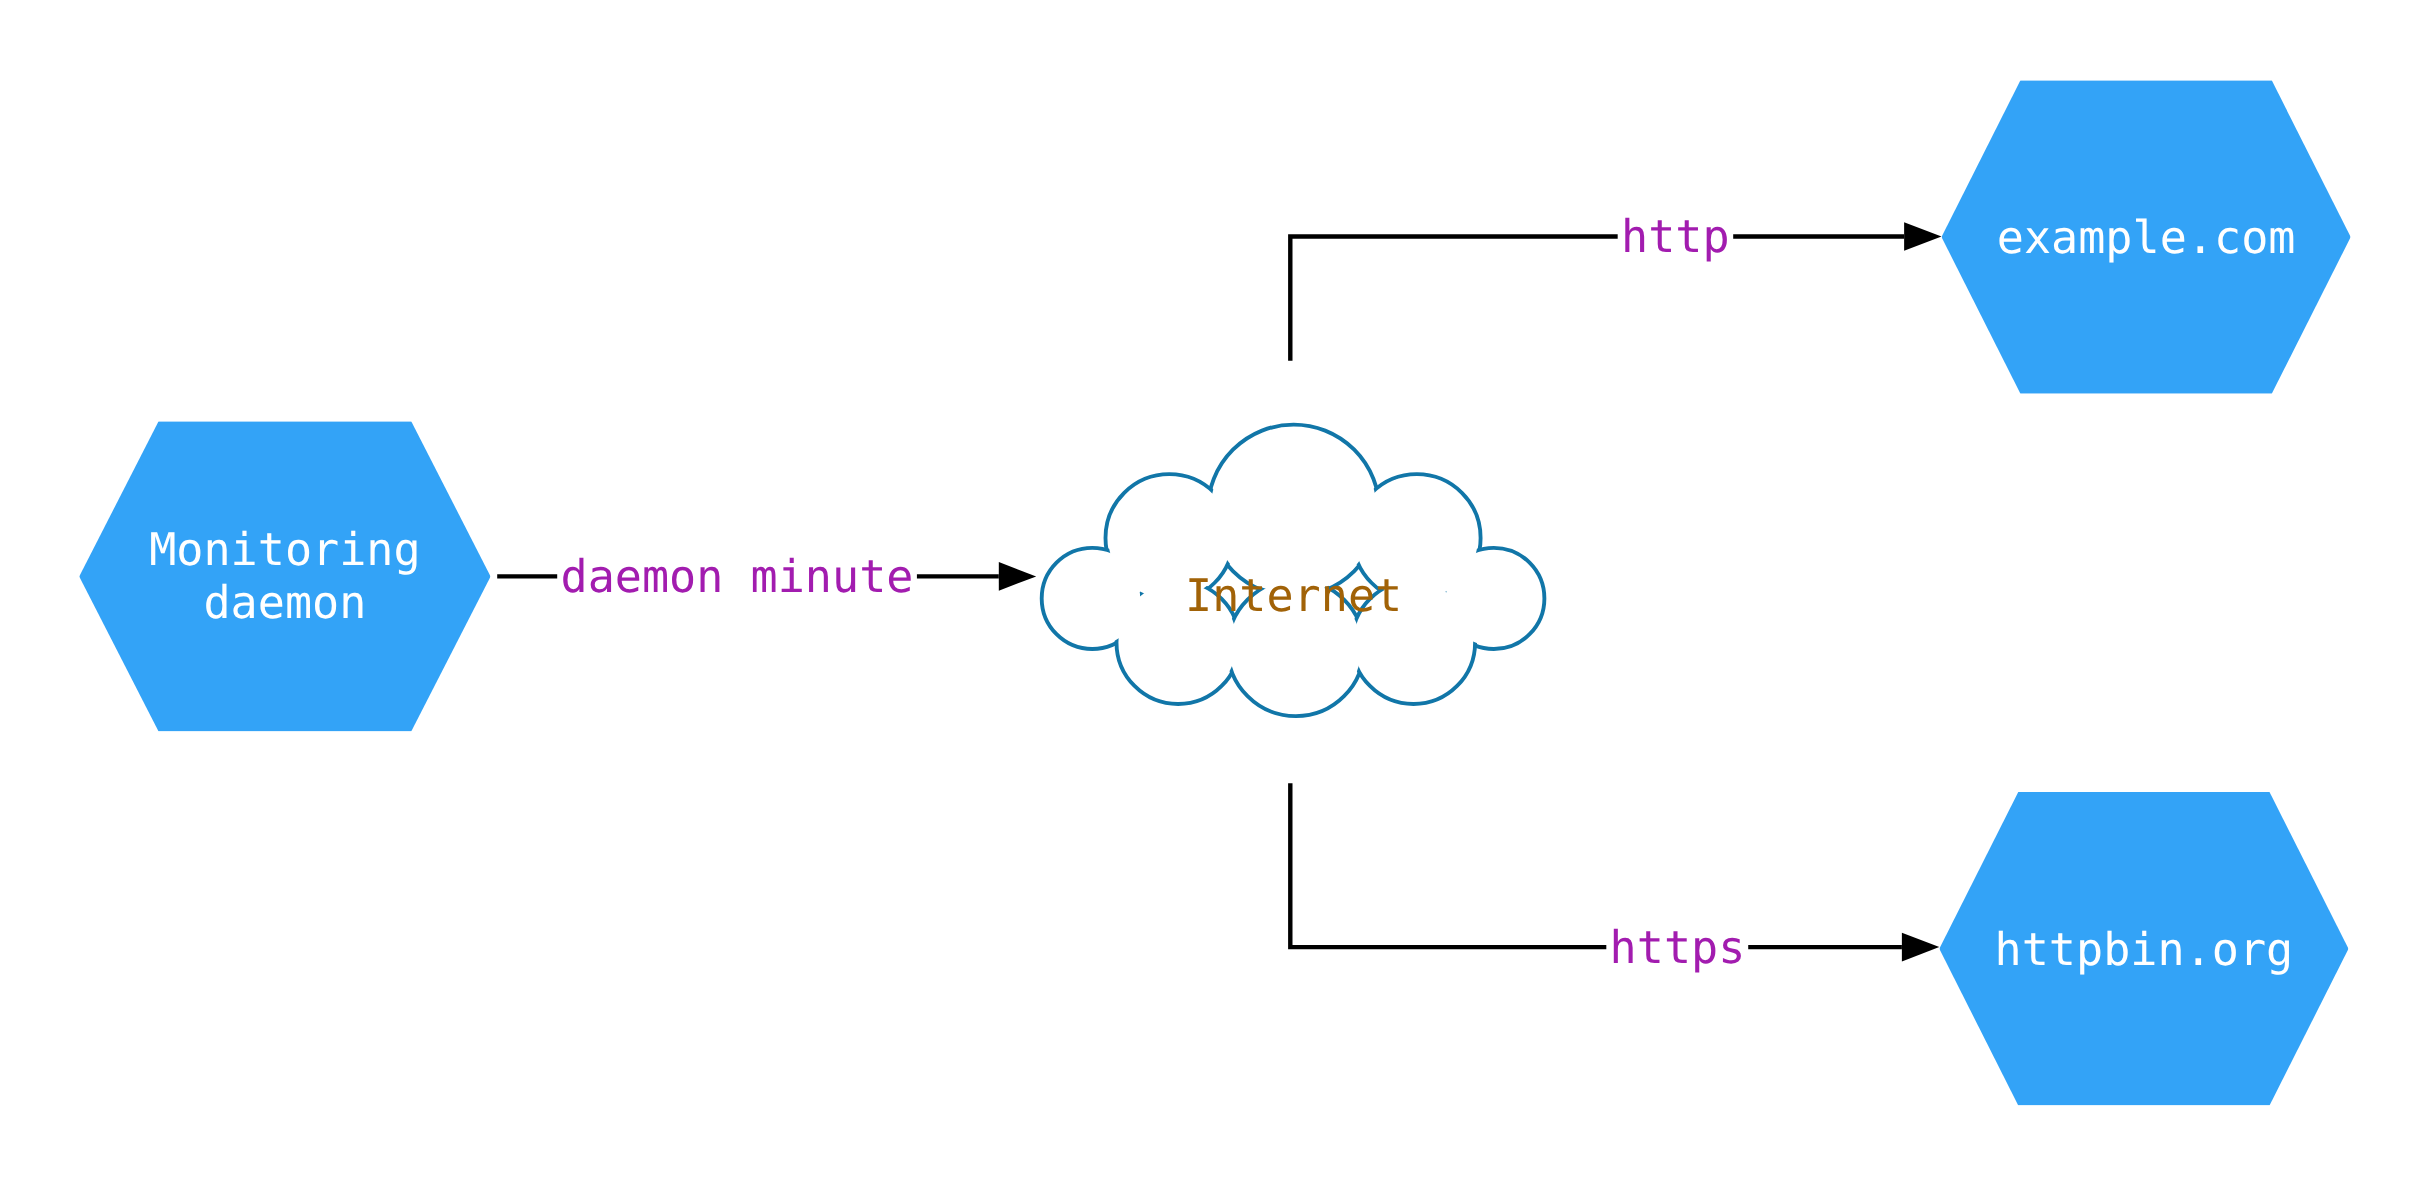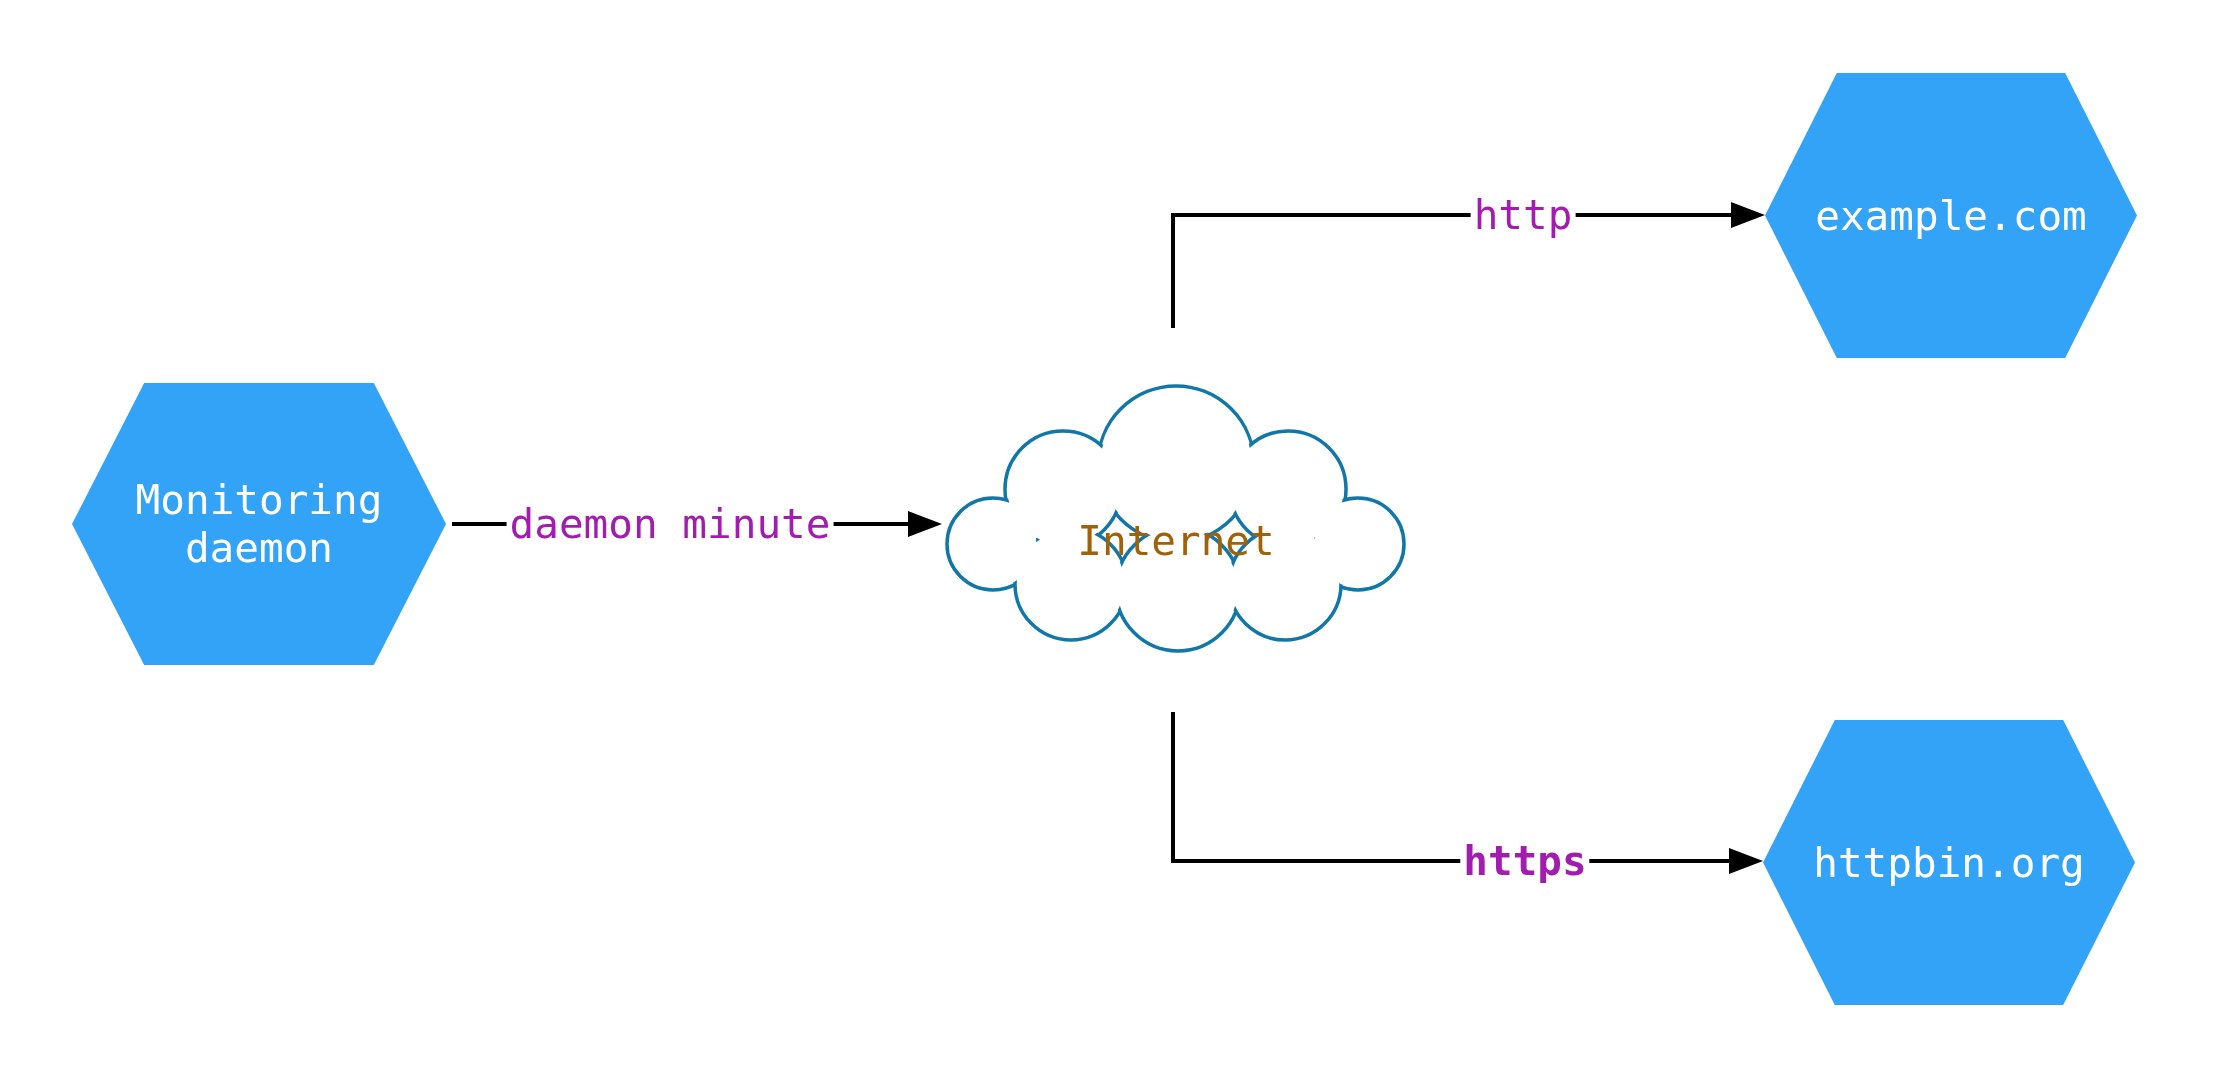--- a/index.html
+++ b/index.html
@@ -53,21 +53,21 @@
     position: absolute;
     transform: translate(-50%, -50%);
     background: #ffffff;
     color: #a21caf;
     font-size: 41px;
     padding: 0 3px;
     white-space: nowrap;
   }
   #lbl-every-minute { left: 670px;  top: 524px; }
   #lbl-http         { left: 1523px; top: 215px; }
-  #lbl-https        { left: 1525px; top: 861px; font-weight: bold; }
+  #lbl-https        { left: 1525px; top: 861px; }
 </style>
 </head>
 <body>
 
 <div class="canvas">
 
   <svg class="edges-layer" width="2213" height="1076" viewBox="0 0 2213 1076" xmlns="http://www.w3.org/2000/svg">
 
     <g>
       <line x1="452" y1="524" x2="908" y2="524" stroke="#000000" stroke-width="4"></line>

